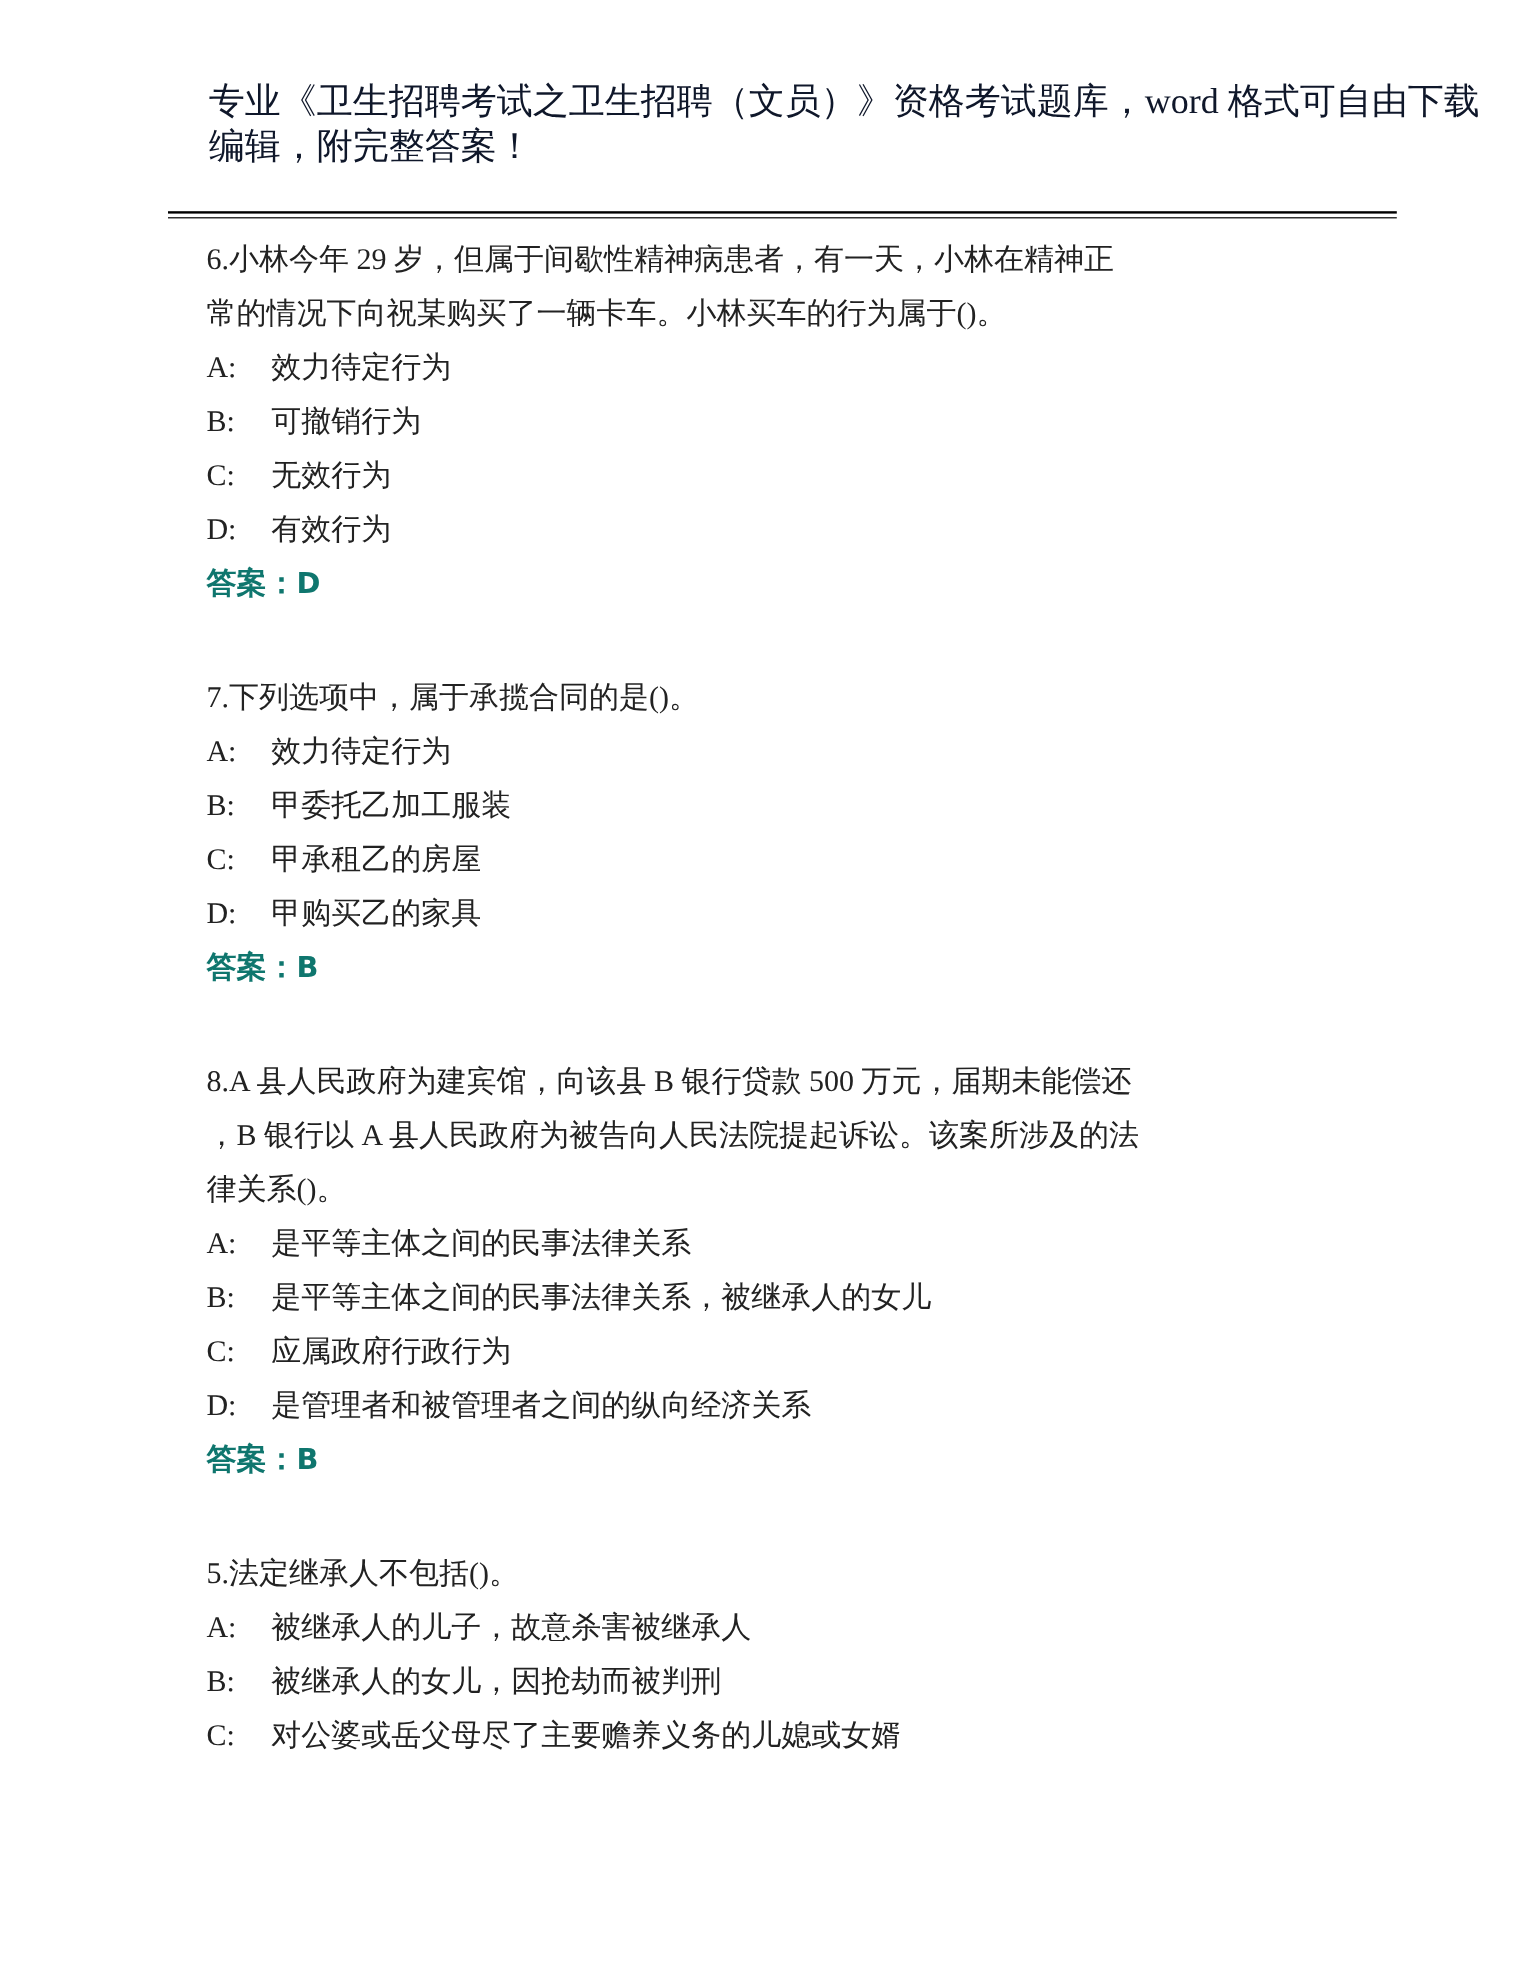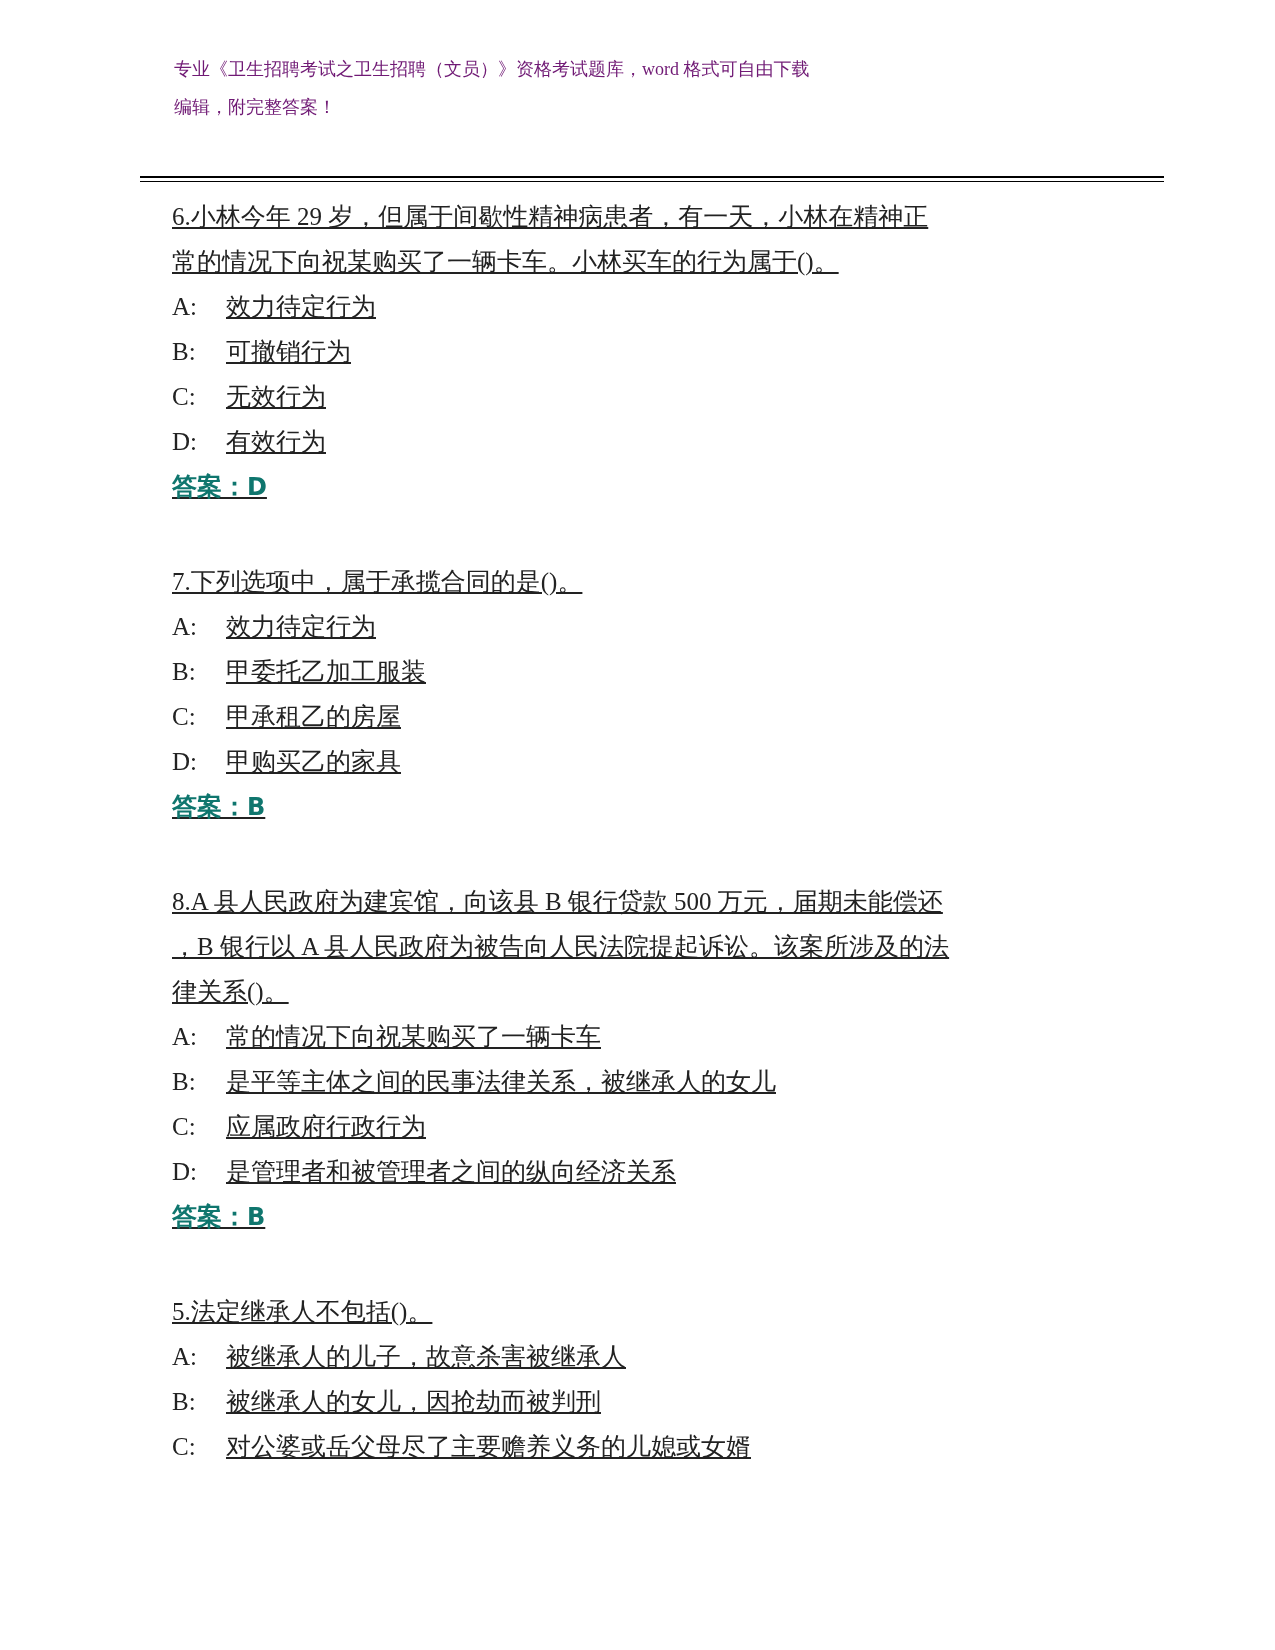--- a/index.html
+++ b/index.html
@@ -12,45 +12,44 @@
     width: 1275px;
     height: 1650px;
     background: #ffffff;
     overflow: hidden;
     font-family: "Liberation Serif", "DejaVu Serif", serif;
     color: #222222;
   }
   .header {
     position: absolute;
     left: 174px;
-    top: 50px;
+    top: 66px;
     width: 950px;
-    font-size: 18px;
+    font-size: 30px;
     line-height: 38px;
-    color: #701a75;
+    color: #0f172a;
   }
   .header-line {
     white-space: nowrap;
   }
   .header-rule {
     position: absolute;
     left: 140px;
     top: 176px;
     width: 1024px;
     height: 3px;
     border-top: 2px solid #000000;
     border-bottom: 1px solid #000000;
   }
   .content {
     position: absolute;
     left: 172px;
     top: 194px;
     width: 910px;
     font-size: 25px;
-    text-decoration: underline;
   }
   .tline {
     height: 45px;
     line-height: 45px;
     white-space: nowrap;
   }
   .question + .question {
     margin-top: 50px;
   }
   .opt-label {
@@ -98,21 +97,21 @@
       <div class="tline"><span class="opt-label">B:</span><span>甲委托乙加工服装</span></div>
       <div class="tline"><span class="opt-label">C:</span><span>甲承租乙的房屋</span></div>
       <div class="tline"><span class="opt-label">D:</span><span>甲购买乙的家具</span></div>
       <div class="tline answer"><span>答案：</span><span class="ans-value">B</span></div>
     </section>
 
     <section class="question">
       <div class="tline">8.A 县人民政府为建宾馆，向该县 B 银行贷款 500 万元，届期未能偿还</div>
       <div class="tline">，B 银行以 A 县人民政府为被告向人民法院提起诉讼。该案所涉及的法</div>
       <div class="tline">律关系()。</div>
-      <div class="tline"><span class="opt-label">A:</span><span>常的情况下向祝某购买了一辆卡车</span></div>
+      <div class="tline"><span class="opt-label">A:</span><span>是平等主体之间的民事法律关系</span></div>
       <div class="tline"><span class="opt-label">B:</span><span>是平等主体之间的民事法律关系，被继承人的女儿</span></div>
       <div class="tline"><span class="opt-label">C:</span><span>应属政府行政行为</span></div>
       <div class="tline"><span class="opt-label">D:</span><span>是管理者和被管理者之间的纵向经济关系</span></div>
       <div class="tline answer"><span>答案：</span><span class="ans-value">B</span></div>
     </section>
 
     <section class="question">
       <div class="tline">5.法定继承人不包括()。</div>
       <div class="tline"><span class="opt-label">A:</span><span>被继承人的儿子，故意杀害被继承人</span></div>
       <div class="tline"><span class="opt-label">B:</span><span>被继承人的女儿，因抢劫而被判刑</span></div>

